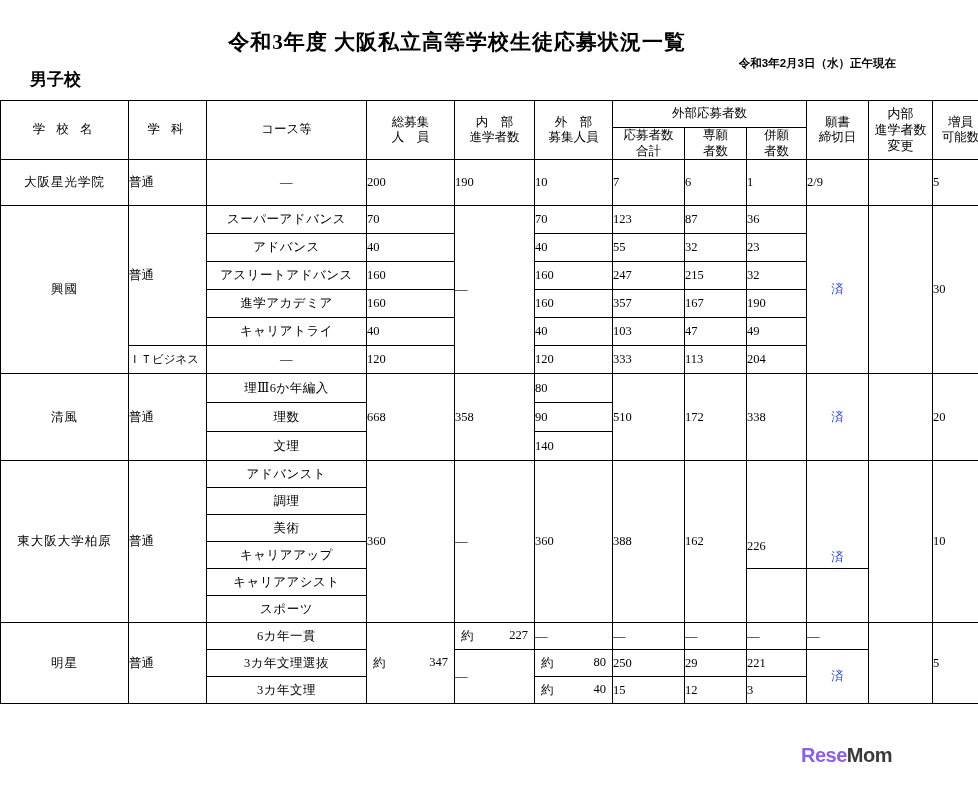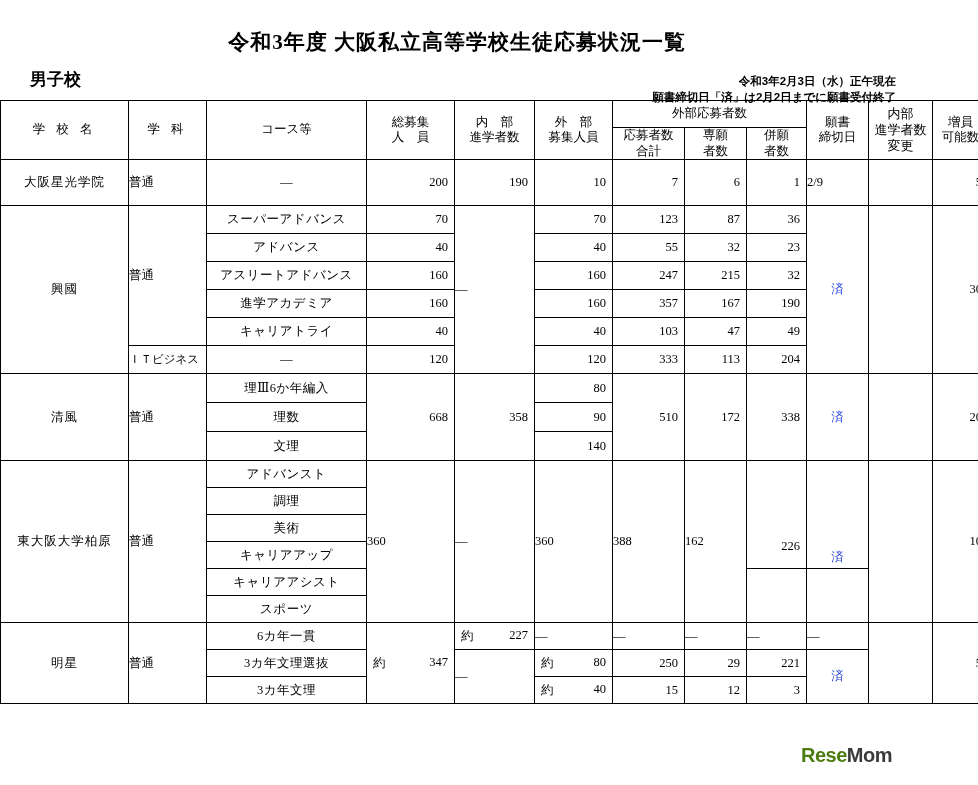--- a/index.html
+++ b/index.html
@@ -44,21 +44,20 @@
   }
   .notes {
     position: absolute;
     right: 18px;
     top: 0px;
     text-align: right;
     font-size: 11.5px;
     line-height: 1.35;
     font-family: "Liberation Sans", sans-serif;
     font-weight: bold;
-    margin-top: 18px;
   }
   table.main {
     border-collapse: collapse;
     margin: 4px auto 0 auto;
     width: 942px;
     table-layout: fixed;
   }
   table.main td, table.main th {
     border: 1px solid #000000;
     font-size: 12.5px;
@@ -69,21 +68,21 @@
   }
   .hdr {
     text-align: center;
     font-size: 12.5px;
     line-height: 1.25;
   }
   .hdr-sp {
     letter-spacing: 4px;
   }
   .c { text-align: left; }
-  .r { text-align: right; padding-right: 6px !important; }
+  .r { text-align: left; padding-right: 6px !important; }
   .school {
     text-align: center;
     font-size: 13px;
     letter-spacing: 1px;
   }
   .course {
     text-align: center;
     font-size: 12.5px;
     letter-spacing: 0.5px;
   }
@@ -96,35 +95,34 @@
   .logo {
     position: absolute;
     right: 22px;
     bottom: 18px;
     font-family: "Liberation Sans", sans-serif;
     font-size: 20px;
     font-weight: bold;
     color: #3a3a3a;
     letter-spacing: -0.5px;
   }
-  .logo .accent { color: #4d7c0f; }
+  .logo .accent { color: #8b5cf6; }
   .split { display: flex; justify-content: space-between; padding: 0 6px; }
 </style>
 </head>
 <body>
 
 <div class="page">
 
   <div class="title">令和3年度  大阪私立高等学校生徒応募状況一覧</div>
 
   <div class="sub-header-row">
     <div class="gender-label">男子校</div>
     <div class="notes">
       <div>令和3年2月3日（水）正午現在</div>
-      <div>願書締切日「済」は2月2日までに願書受付終了</div>
     </div>
   </div>
 
   <table class="main">
     <colgroup>
       <col style="width:128px">
       <col style="width:78px">
       <col style="width:160px">
       <col style="width:88px">
       <col style="width:80px">

